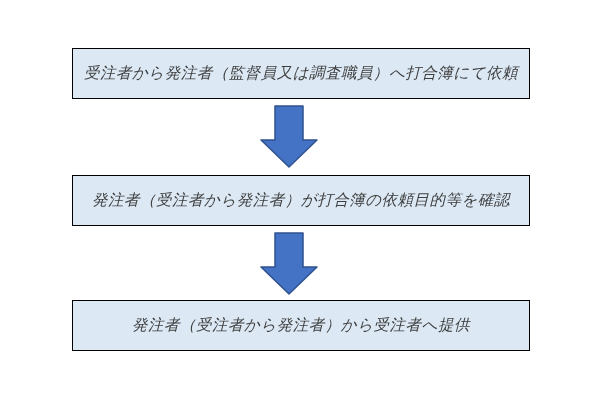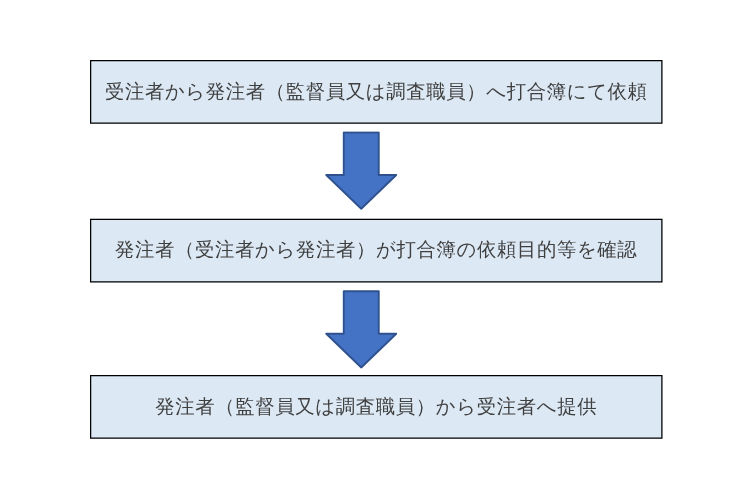--- a/index.html
+++ b/index.html
@@ -25,20 +25,21 @@
     border: 1px solid var(--box-border, #000000);
     display: flex;
     align-items: center;
     justify-content: center;
   }
   .flow-box .box-label {
     color: var(--text-color, #3f3f3f);
     font-size: 15.5px;
     letter-spacing: 0.5px;
     white-space: nowrap;
+    font-style: italic;
   }
   .box1 { top: 48px; }
   .box2 { top: 175px; }
   .box3 { top: 300px; }
   .arrow {
     position: absolute;
     left: 260px;
     width: 58px;
     height: 63px;
   }
@@ -66,16 +67,16 @@
 
   <div class="flow-box box2">
     <span class="box-label">発注者（受注者から発注者）が打合簿の依頼目的等を確認</span>
   </div>
 
   <svg class="arrow arrow2" viewBox="0 0 58 63" preserveAspectRatio="none">
     <polygon points="15,1 43,1 43,35 57,35 29,62 1,35 15,35"></polygon>
   </svg>
 
   <div class="flow-box box3">
-    <span class="box-label">発注者（監督員又は調査職員）から受注者へ提供</span>
+    <span class="box-label">発注者（受注者から発注者）から受注者へ提供</span>
   </div>
 
 </div>
 
 </body></html>

